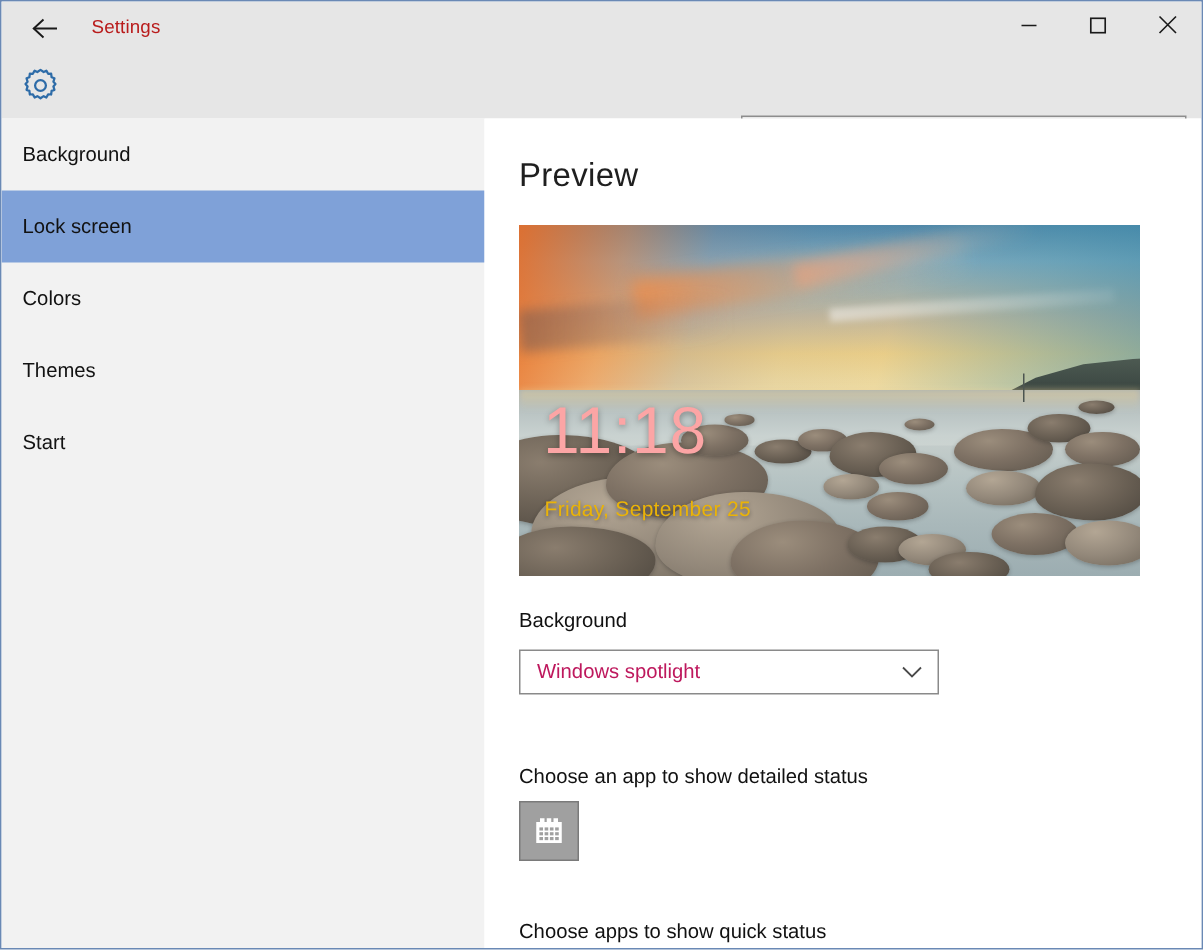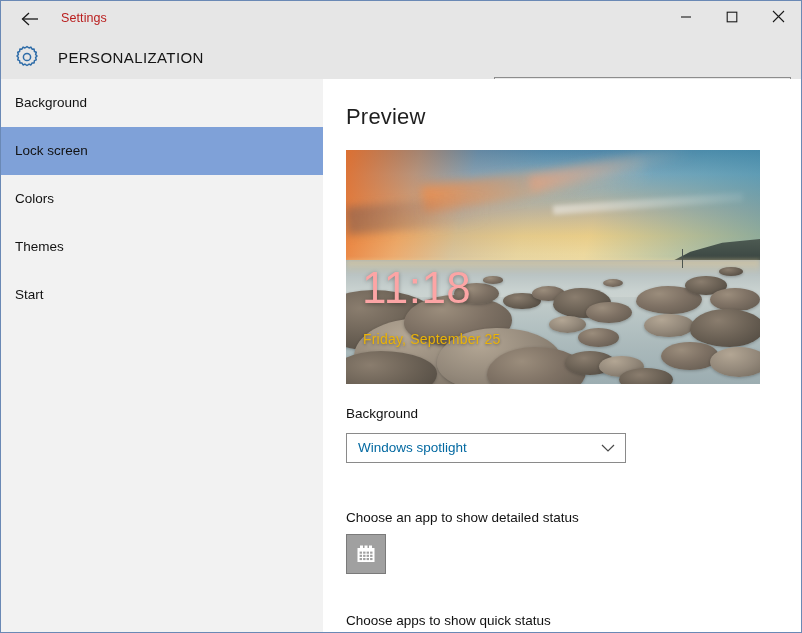--- a/index.html
+++ b/index.html
@@ -299,21 +299,21 @@
     border: 1px solid #8a8a8a;
     box-sizing: border-box;
     cursor: default;
   }
   .dropdown-value {
     position: absolute;
     left: 11px; top: 0;
     height: 28px;
     line-height: 28px;
     font-size: 13.5px;
-    color: #0369a1;
+    color: #be185d;
   }
   .chevron {
     position: absolute;
     right: 10px; top: 9px;
     width: 14px; height: 10px;
   }
   .chevron svg { display: block; }
 
   
   .detail-label { left: 23px; top: 431px; }
@@ -378,21 +378,20 @@
       <svg width="28" height="28" viewBox="0 0 28 28">
         <g fill="none" stroke="#2e6ca8" stroke-width="1.5">
           <circle cx="14" cy="14" r="3.6"></circle>
           <path d="M14 3.6 L16.1 5.0 L17.9 4.1 L19.1 6.2 L21.1 6.1 L21.4 8.5 L23.3 9.2 L22.6 11.5 L24.0 13.0 L22.6 14.6
                    L23.3 16.9 L21.4 17.6 L21.1 20.0 L19.1 19.9 L17.9 22.0 L16.1 21.1 L14 22.5 L11.9 21.1 L10.1 22.0
                    L8.9 19.9 L6.9 20.0 L6.6 17.6 L4.7 16.9 L5.4 14.6 L4.0 13.0 L5.4 11.5 L4.7 9.2 L6.6 8.5 L6.9 6.1
                    L8.9 6.2 L10.1 4.1 L11.9 5.0 Z" stroke-linejoin="round"></path>
         </g>
       </svg>
     </div>
-    <div class="page-title">PERSONALIZATION</div>
 
     <div class="search-box">
       <input class="search-input" type="text" placeholder="Find a setting" style="">
       <span class="search-icon">
         <svg width="18" height="18" viewBox="0 0 18 18">
           <circle cx="7.6" cy="7.2" r="5.0" fill="none" stroke="#5a5a5a" stroke-width="1.1"></circle>
           <path d="M11.3 11.0 L16 16.2" stroke="#5a5a5a" stroke-width="1.1"></path>
         </svg>
       </span>
     </div>

